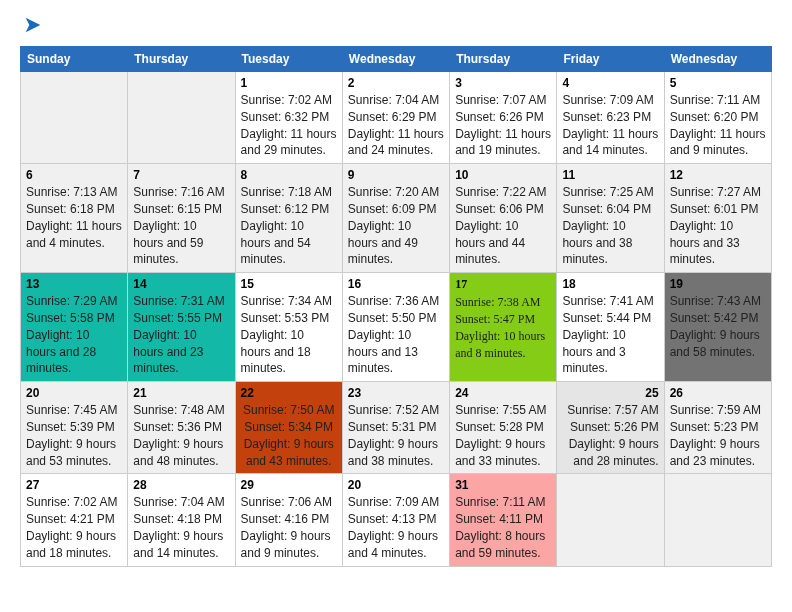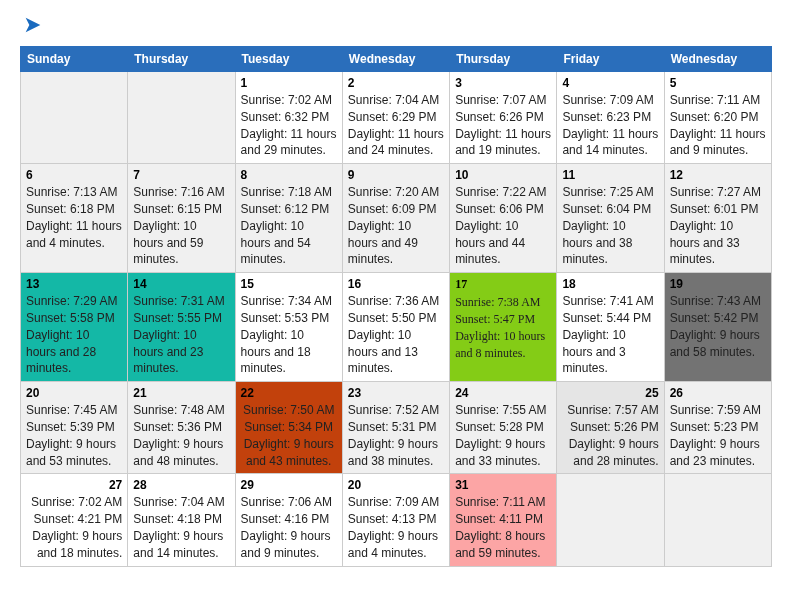--- a/index.html
+++ b/index.html
@@ -299,21 +299,21 @@
 Daylight: 9 hours and 28 minutes.</div>
           </td>
           <td style="background: rgb(240, 240, 240); margin-top: 34px;">
             <span class="day-number">26</span>
             <div class="day-info" style="white-space: pre-line;">Sunrise: 7:59 AM
 Sunset: 5:23 PM
 Daylight: 9 hours and 23 minutes.</div>
           </td>
         </tr>
         <tr class="row-odd">
-          <td style="background: rgb(255, 255, 255); text-align: right;">
+          <td style="background: rgb(255, 255, 255);">
             <span class="day-number">27</span>
             <div class="day-info" style="white-space: pre-line;">Sunrise: 7:02 AM
 Sunset: 4:21 PM
 Daylight: 9 hours and 18 minutes.</div>
           </td>
           <td style="background: rgb(255, 255, 255);">
             <span class="day-number">28</span>
             <div class="day-info" style="white-space: pre-line;">Sunrise: 7:04 AM
 Sunset: 4:18 PM
 Daylight: 9 hours and 14 minutes.</div>

